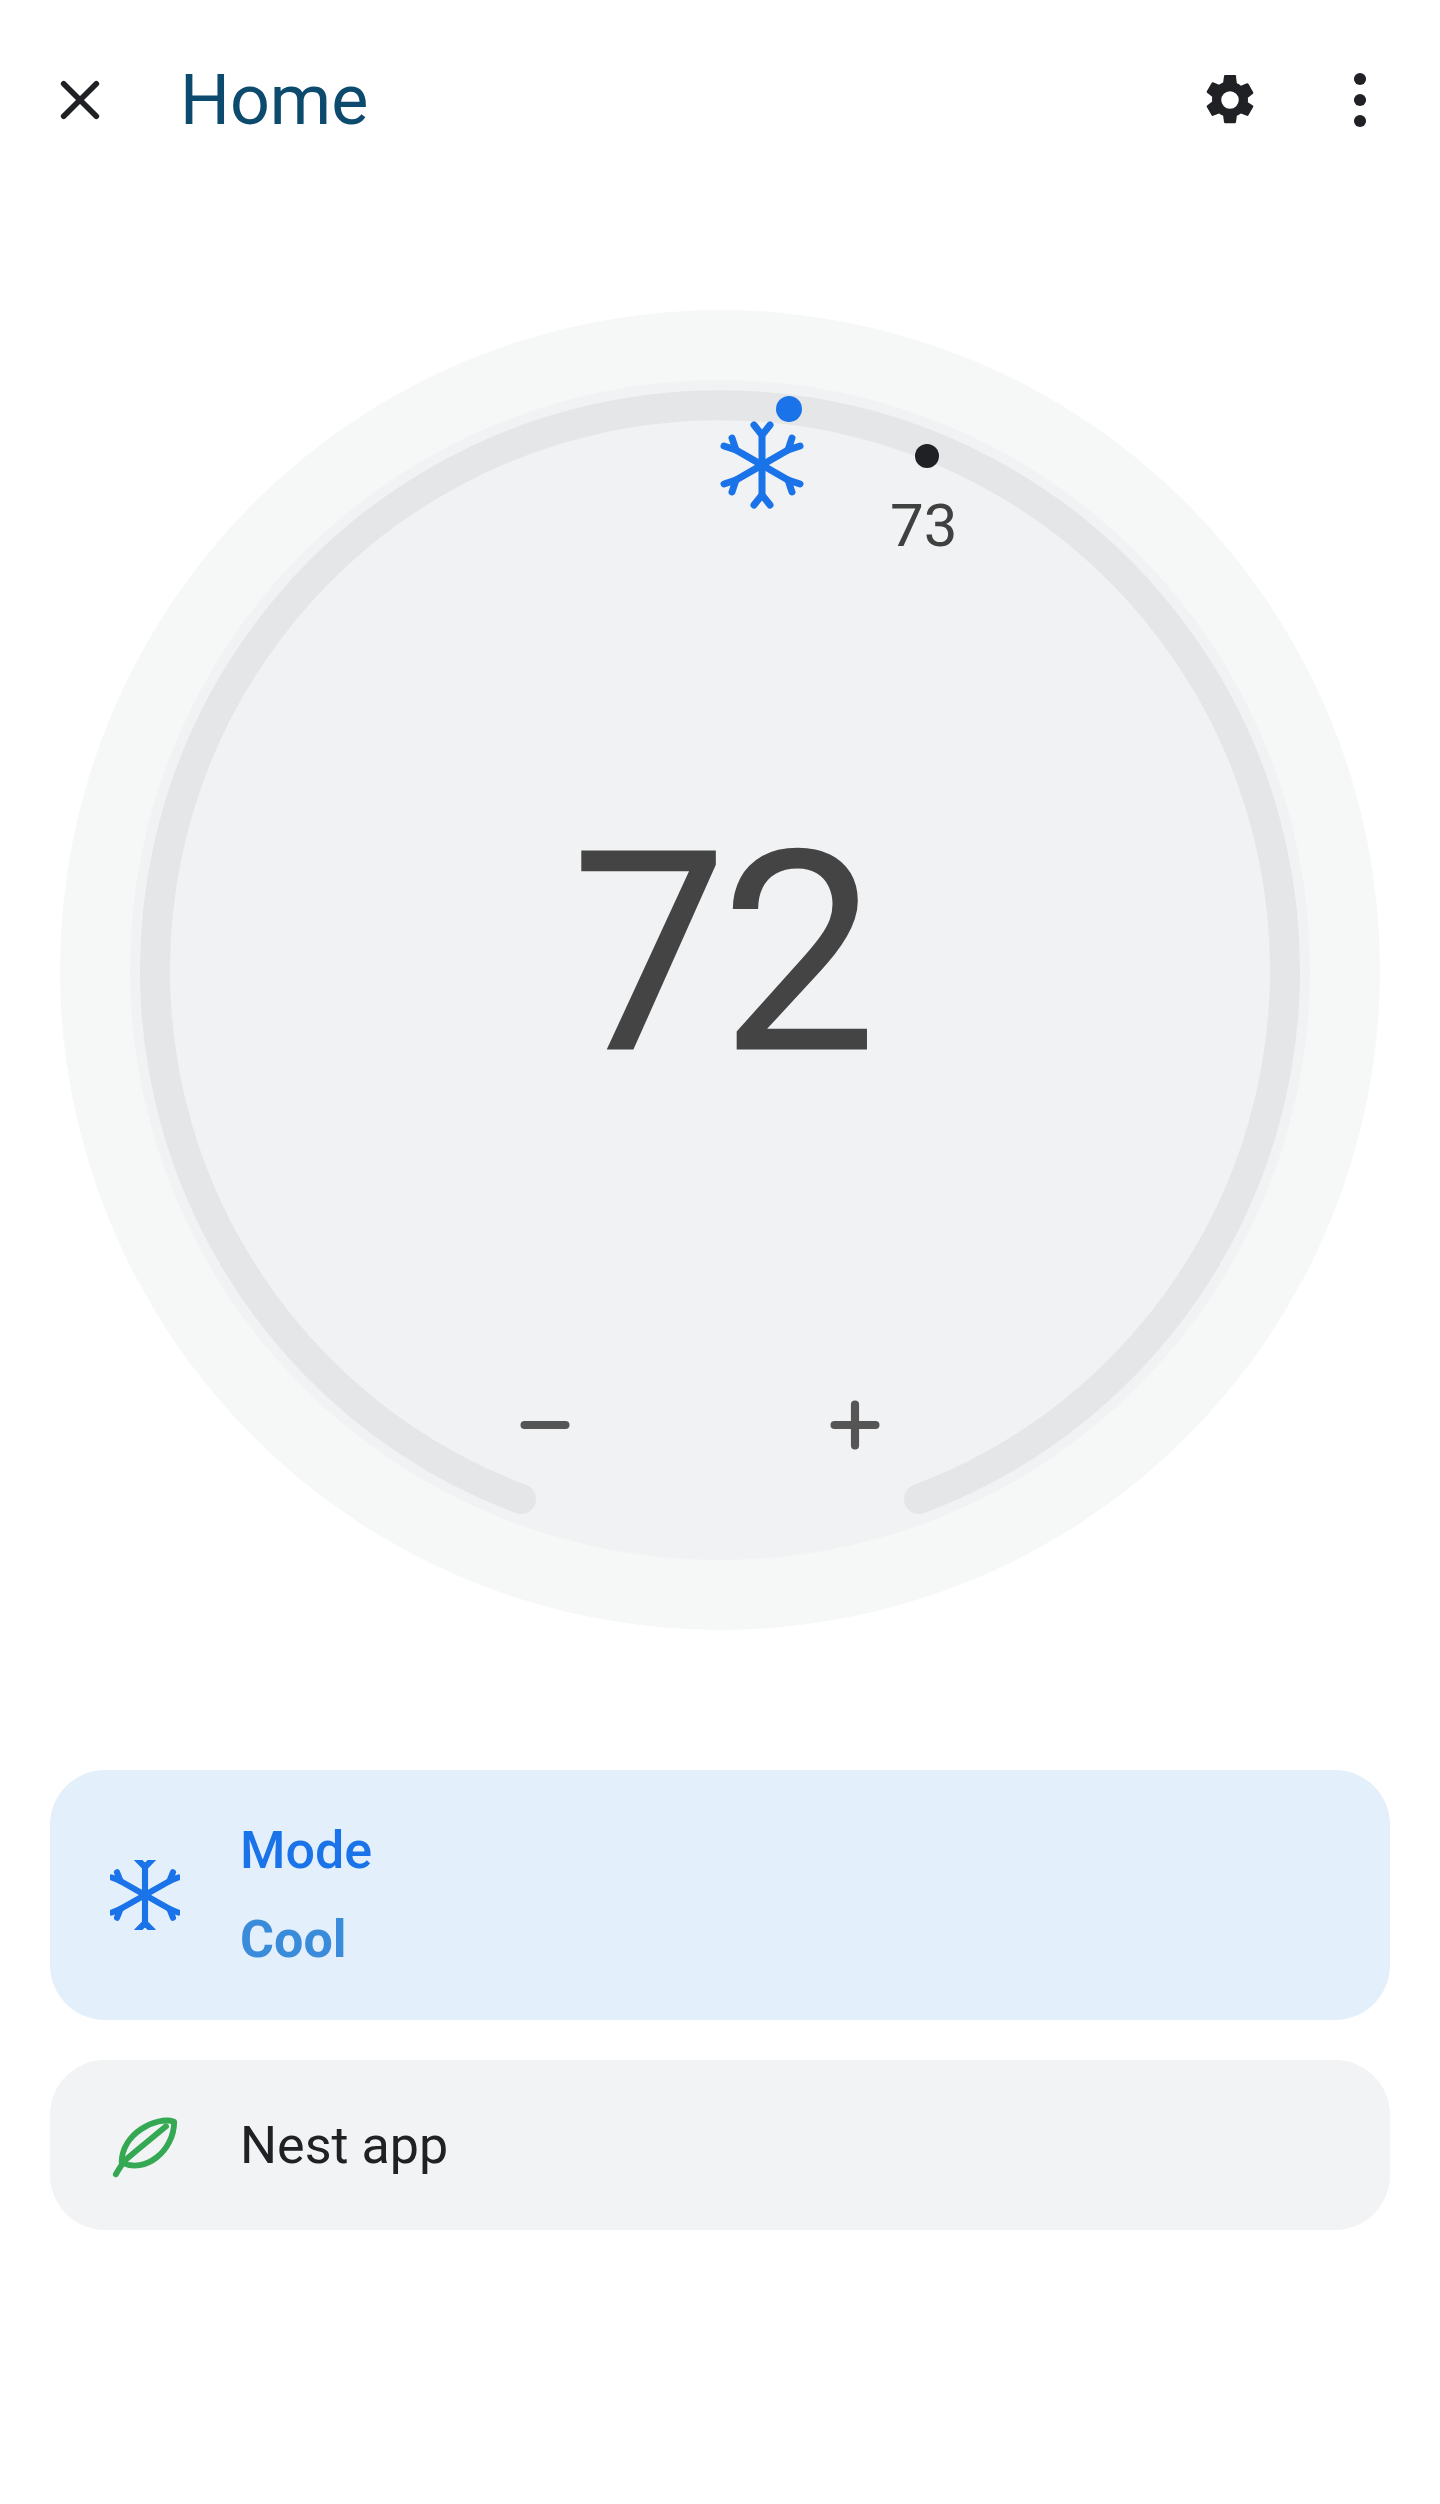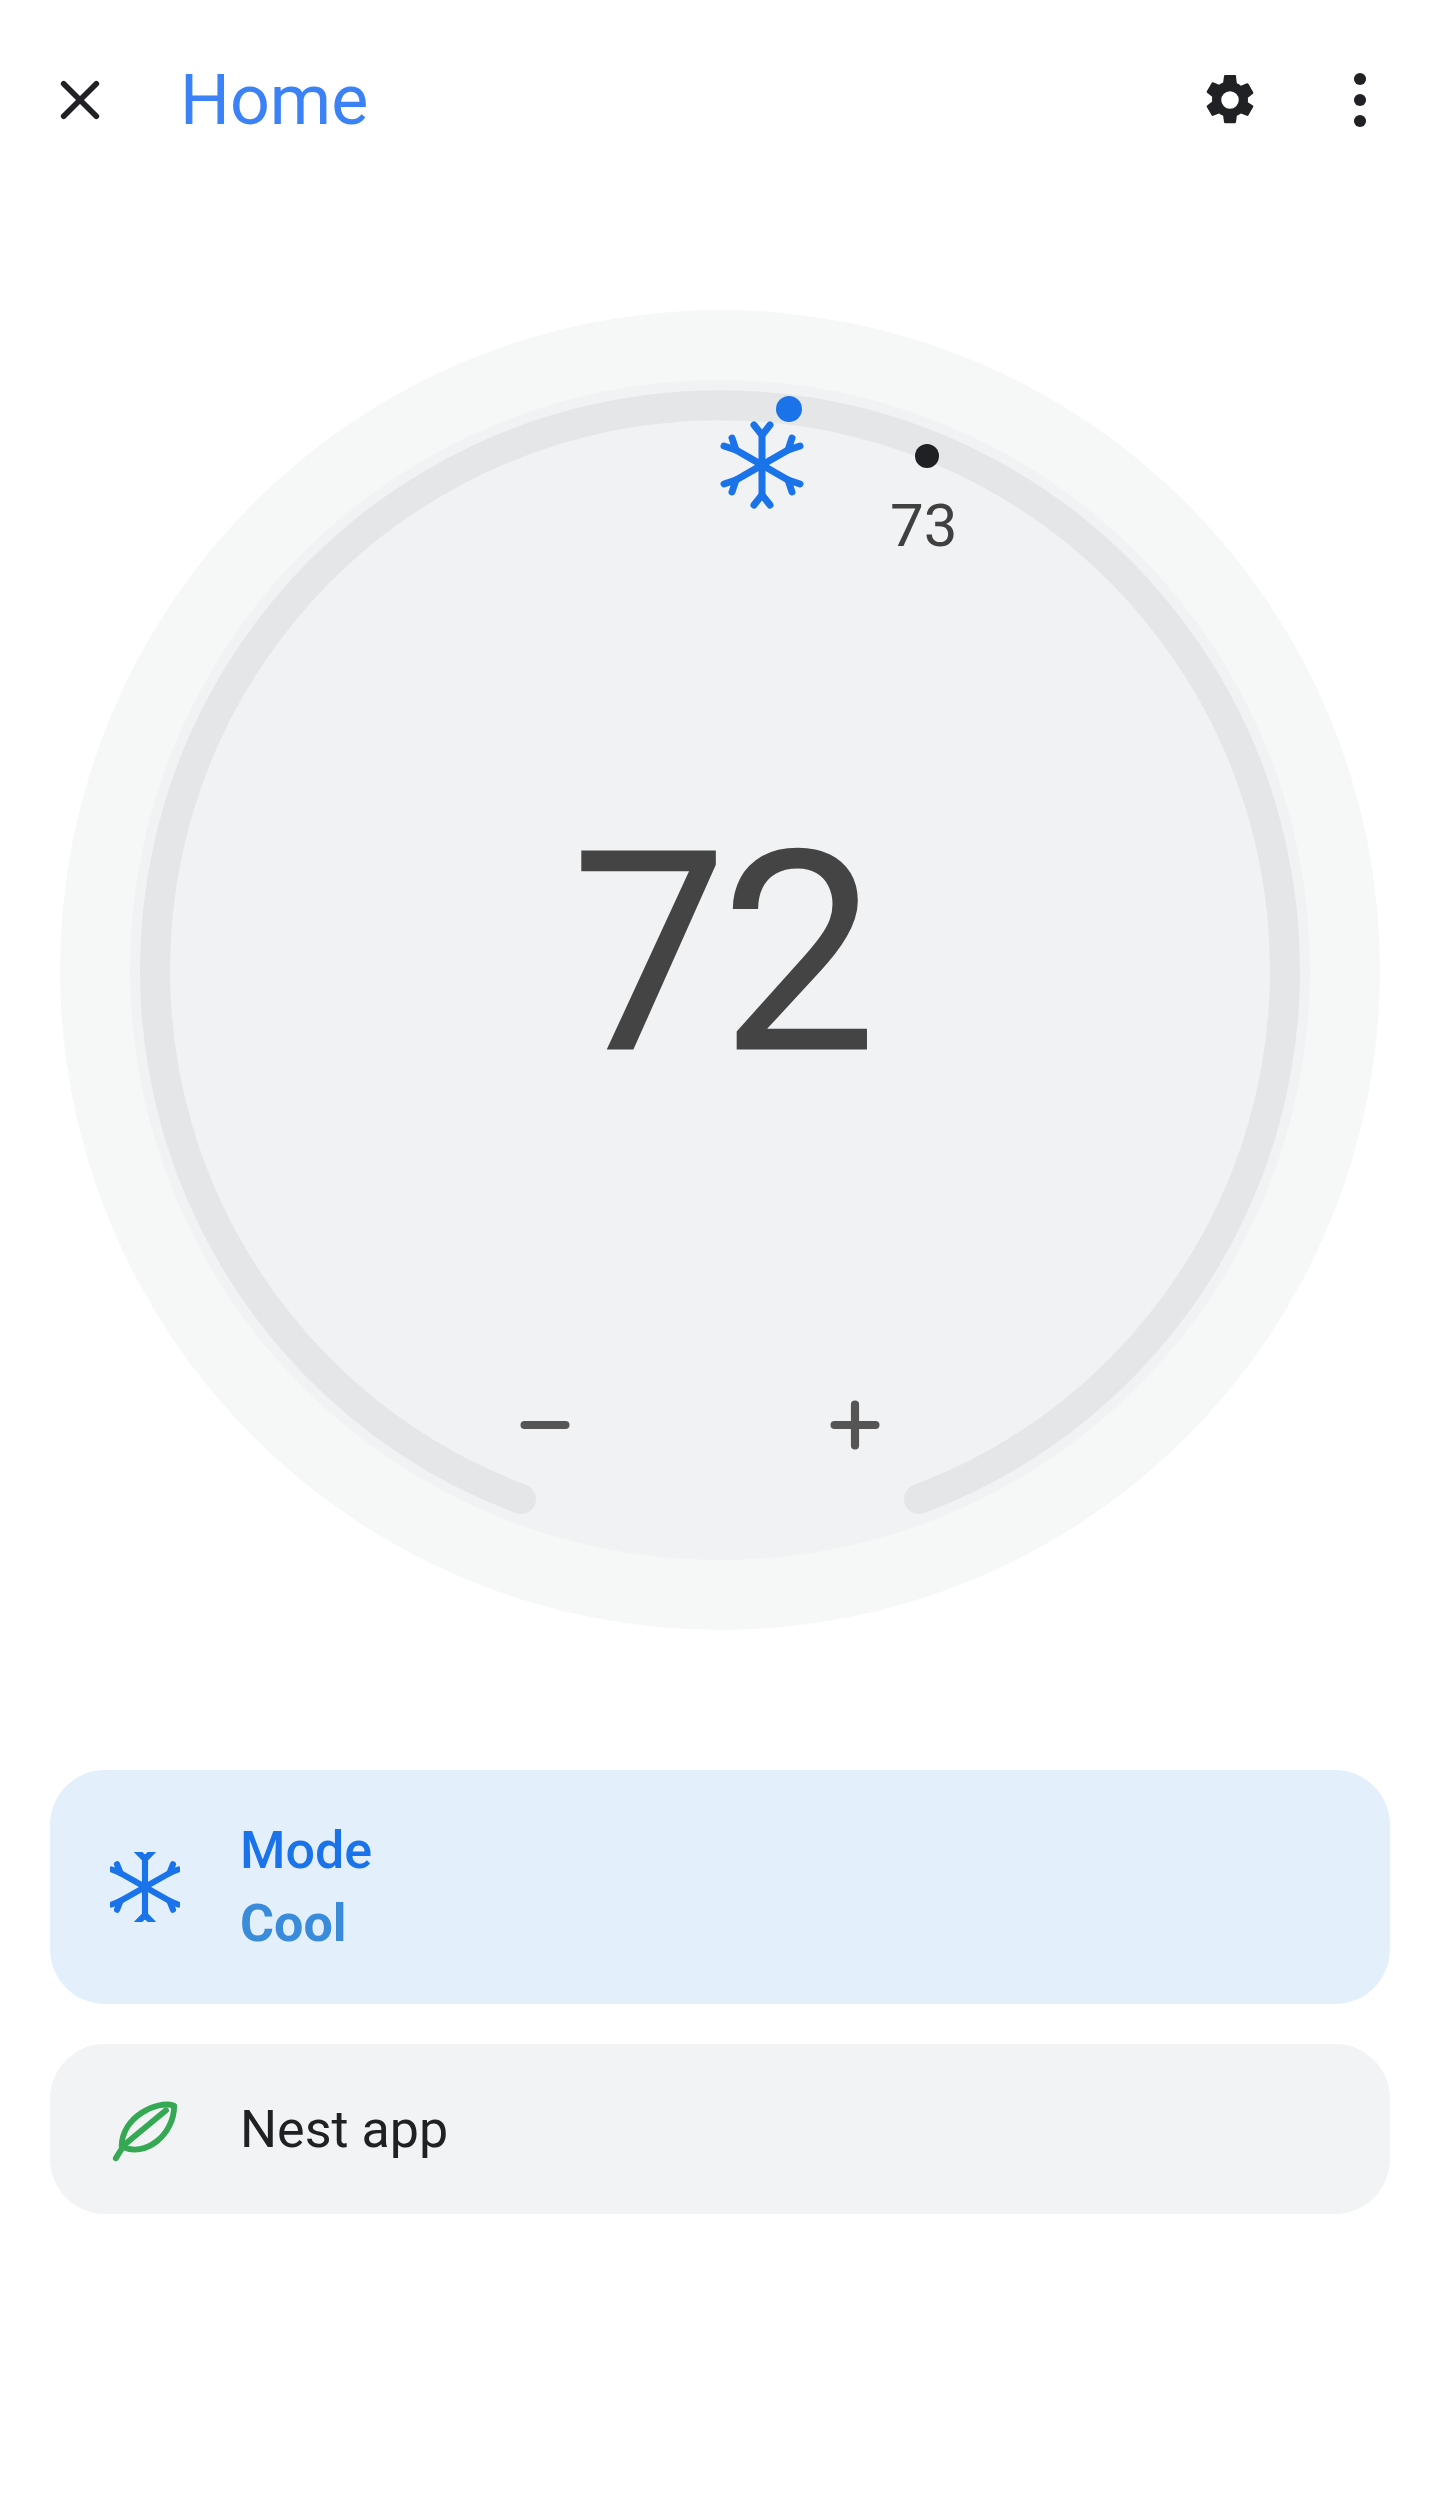--- a/index.html
+++ b/index.html
@@ -2,41 +2,41 @@
 <html><head>
 <meta charset="utf-8">
 <style>
   * { box-sizing: border-box; margin: 0; padding: 0; }
   html, body { width: 1440px; height: 2504px; background: #fff; font-family: Roboto, "Segoe UI", Arial, sans-serif; color: #202124; }
   body { padding: 50px; }
 
   
   .header { display: flex; align-items: center; height: 100px; width: 100%; }
   .header .close { width: 60px; height: 60px; display:flex;align-items:center;justify-content:center; cursor:pointer; }
-  .header .title { font-size: 70px; font-weight: 400; color:#3b82f6; margin-left: 70px; flex:1; }
+  .header .title { font-size: 70px; font-weight: 400; color:#0c4a6e; margin-left: 70px; flex:1; }
   .header .right { display:flex; align-items:center; gap:70px; }
   .header .iconbtn { width:60px; height:60px; display:flex;align-items:center;justify-content:center; cursor:pointer; }
 
   
   .dial-wrap { width:100%; display:flex; justify-content:center; margin-top:160px; }
   .dial { position:relative; width:1320px; height:1320px; }
   .dial svg { position:absolute; inset:0; }
   .set-temp { position:absolute; left:50%; top:50%; transform:translate(-50%,-55%); font-size:280px; font-weight:400; color:#444; letter-spacing:-8px; }
   .indoor-num { position:absolute; font-size:60px; color:#404040;text-align:right; }
   .minus-btn, .plus-btn { position:absolute; bottom:130px; width:110px; height:110px; display:flex;align-items:center;justify-content:center; cursor:pointer; }
   .minus-btn { left:50%; transform:translateX(-210px); }
   .plus-btn { left:50%; transform:translateX(100px); }
 
   
   .cards { margin-top:140px; display:flex; flex-direction:column; gap:40px; }
   .card { border-radius:55px; padding:50px 60px; display:flex; align-items:center; }
   .card-mode { background:#e3f0fb; }
   .card-gray { background:#f1f3f4; }
   .card-icon { width:70px; height:70px; display:flex;align-items:center;justify-content:center; margin-right:60px; flex-shrink:0; }
-  .mode-labels { display:flex; flex-direction:column; gap:12px; }
+  .mode-labels { display:flex; flex-direction:column; gap:28px; }
   .mode-title { font-size:52px; font-weight:500; color:#1a73e8; }
   .mode-value { font-size:52px; font-weight:700; color:#3a8cdb; }
   .indoor-label { font-size:52px; color:#555; flex:1; }
   .indoor-value { font-size:52px; color:#202124; font-weight:500; }
   .nest-label { font-size:52px; color:#202124; font-weight:400; }
 
 </style>
 </head>
 <body>
 

